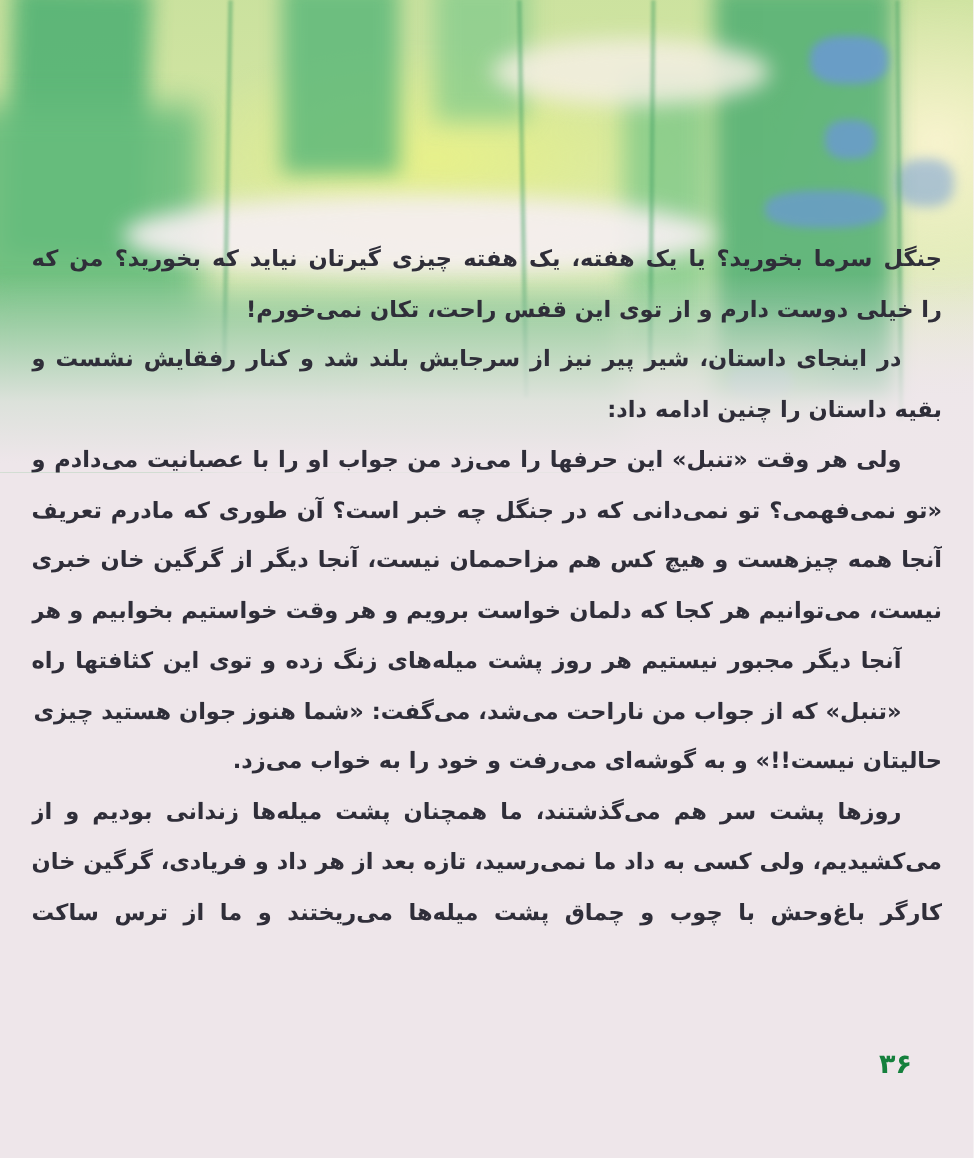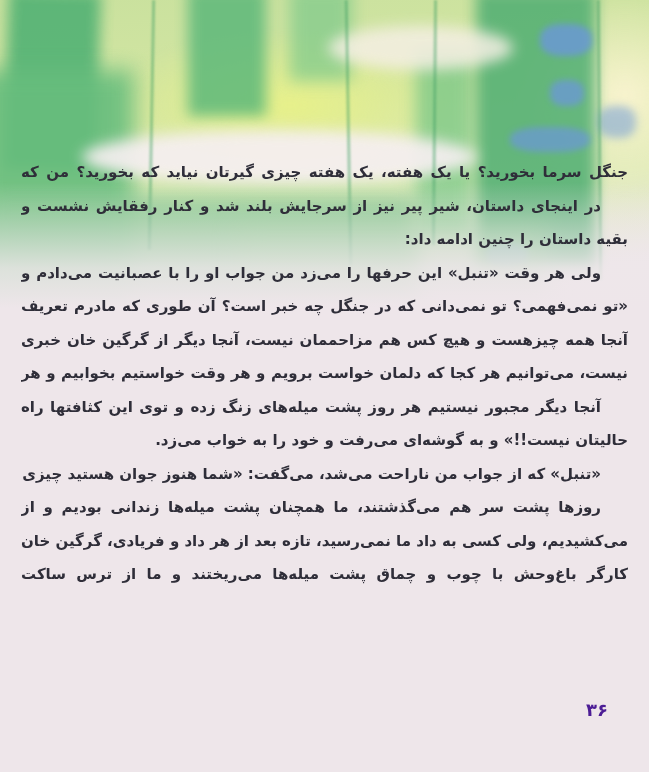--- a/index.html
+++ b/index.html
@@ -83,21 +83,21 @@
     text-align: right;
   }
   .line { height: 33.5px; overflow: hidden; }
   .line.fill { text-align: justify; text-align-last: justify; }
   .line.first { padding-right: 27px; }
 
   .page-number {
     position: absolute;
     top: 699px; right: 41px;
     direction: rtl;
-    color: #4c1d95;
+    color: #15803d;
     font-size: 18px;
     font-weight: bold;
   }
 </style>
 </head>
 <body>
 
 <div class="page">
 
   <div class="illustration">
@@ -123,41 +123,42 @@
     <div class="blob t-line t-2"></div>
     <div class="blob t-line t-3"></div>
     <div class="blob t-line t-4"></div>
     <div class="blob b-fade"></div>
   </div>
 
   <div class="text-block" dir="rtl">
 
     <div>
       <div class="line fill">جنگل سرما بخورید؟ یا یک هفته، یک هفته چیزی گیرتان نیاید که بخورید؟ من که اینجا</div>
+      <div class="line">را خیلی دوست دارم و از توی این قفس راحت، تکان نمی‌خورم!</div>
     </div>
 
     <div>
       <div class="line fill first">در اینجای داستان، شیر پیر نیز از سرجایش بلند شد و کنار رفقایش نشست و شیر بزرگ</div>
       <div class="line">بقیه داستان را چنین ادامه داد:</div>
     </div>
 
     <div>
       <div class="line fill first">ولی هر وقت «تنبل» این حرفها را می‌زد من جواب او را با عصبانیت می‌دادم و می‌گفتم:</div>
       <div class="line fill">«تو نمی‌فهمی؟ تو نمی‌دانی که در جنگل چه خبر است؟ آن طوری که مادرم تعریف می‌کند</div>
       <div class="line fill">آنجا همه چیزهست و هیچ کس هم مزاحممان نیست، آنجا دیگر از گرگین خان خبری</div>
       <div class="line fill">نیست، می‌توانیم هر کجا که دلمان خواست برویم و هر وقت خواستیم بخوابیم و هر چه</div>
     </div>
 
     <div>
       <div class="line fill first">آنجا دیگر مجبور نیستیم هر روز پشت میله‌های زنگ زده و توی این کثافتها راه برویم</div>
     </div>
 
     <div>
+      <div class="line first">«تنبل» که از جواب من ناراحت می‌شد، می‌گفت: «شما هنوز جوان هستید چیزی</div>
       <div class="line">حالیتان نیست!!» و به گوشه‌ای می‌رفت و خود را به خواب می‌زد.</div>
-      <div class="line first">«تنبل» که از جواب من ناراحت می‌شد، می‌گفت: «شما هنوز جوان هستید چیزی</div>
     </div>
 
     <div>
       <div class="line fill first">روزها پشت سر هم می‌گذشتند، ما همچنان پشت میله‌ها زندانی بودیم و از خشم فریاد</div>
       <div class="line fill">می‌کشیدیم، ولی کسی به داد ما نمی‌رسید، تازه بعد از هر داد و فریادی، گرگین خان و چند</div>
       <div class="line fill">کارگر باغ‌وحش با چوب و چماق پشت میله‌ها می‌ریختند و ما از ترس ساکت می‌شدیم!</div>
     </div>
 
   </div>
 

